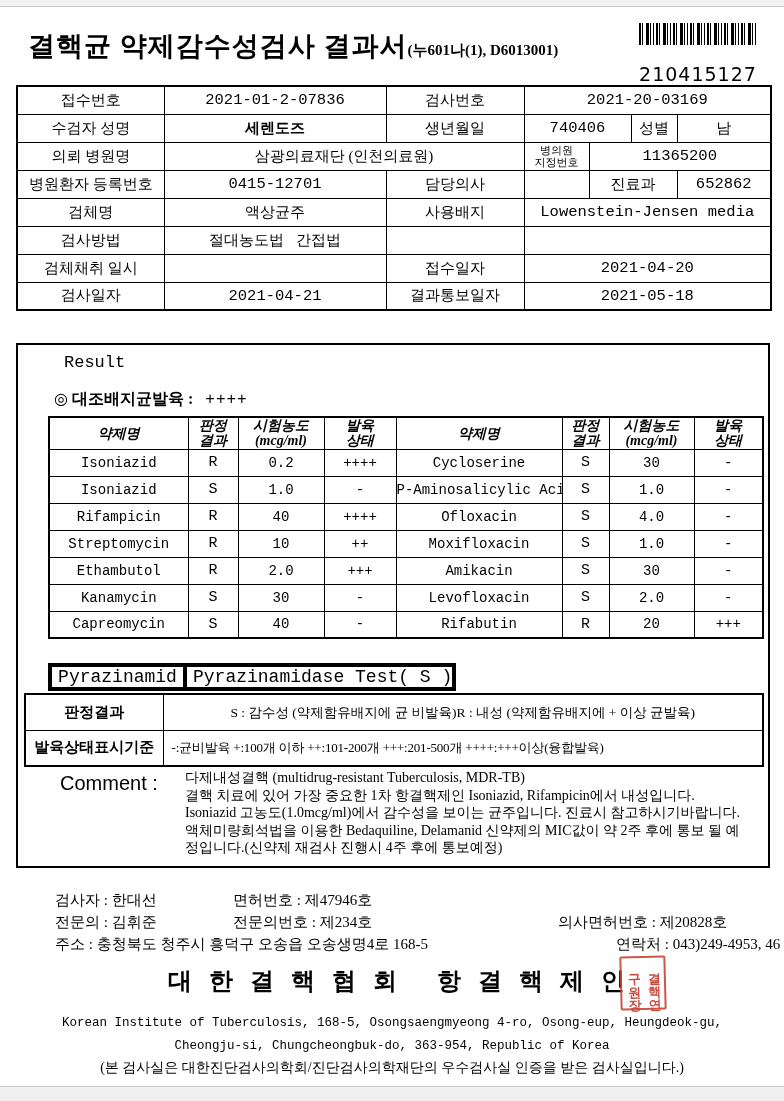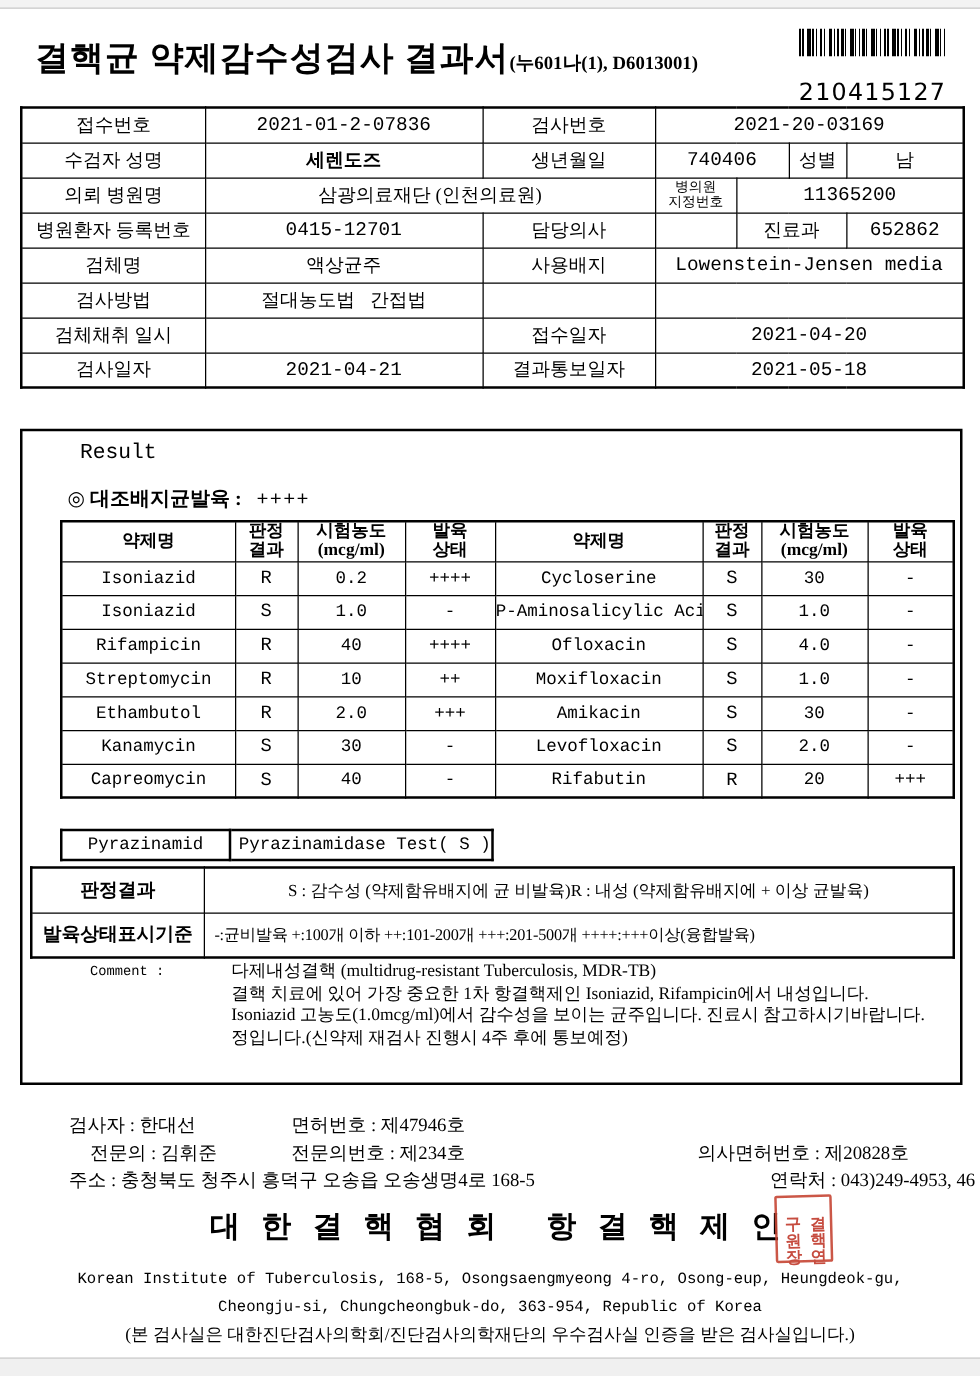--- a/index.html
+++ b/index.html
@@ -40,43 +40,43 @@
   .result-box { position:absolute; left:16px; top:343px; width:754px; height:525px;
     border:2px solid #000;padding-left:44px; }
   .result-title { position:absolute; left:46px; top:8px; font-size:17px;
     font-family:"Liberation Mono","DejaVu Sans Mono",monospace; }
   .control-growth { position:absolute; left:36px; top:44px; font-size:16px; font-weight:bold; }
   .control-growth .plus { font-family:"Liberation Mono","DejaVu Sans Mono",monospace;
     font-weight:normal; margin-left:12px; letter-spacing:1px; }
 
   .drug-table { position:absolute; left:30px; top:71px; width:714px; border:2px solid #000; }
   .drug-table td { border:1px solid #000; text-align:center; }
-  .drug-table .h { height:32px; font-size:14px; line-height:15px; font-weight:bold; }
+  .drug-table .h { height:32px; font-size:14px; line-height:15px; font-weight:bold;font-style:italic; }
   .drug-table tr.r td { height:27px; font-family:"Liberation Mono","DejaVu Sans Mono",monospace;
     font-size:14px; }
   .drug-table tr.r td.jud { font-size:15px; }
   .drug-table td.small { font-size:12px; }
 
   .pyra-table { position:absolute; left:30px; top:318px; border:2px solid #000; }
-  .pyra-table td { border:2px solid #000000; height:24px;
-    font-family:"Liberation Mono","DejaVu Sans Mono",monospace; font-size:14px; }
+  .pyra-table td { border:4px solid #000000; height:24px;
+    font-family:"Liberation Mono","DejaVu Sans Mono",monospace; font-size:18px; }
   .pyra-table .pyra-name { width:135px; text-align:center; }
   .pyra-table .pyra-val { width:207px; text-align:left; padding-left:6px; }
 
   .legend-table { position:absolute; left:6px; top:348px; width:740px; border:2px solid #000; }
   .legend-table td { border:1px solid #000; height:35px; }
   .legend-table .lg-lbl { width:138px; text-align:center; font-size:15px; font-weight:bold; }
   .legend-table .lg-val { font-size:13.5px; padding:0 8px; }
   .legend-table .judgment { display:flex; align-items:center; justify-content:center;
     height:35px; border:none; }
   .legend-table tr:first-child td.lg-val-wrap { padding:0; }
   .legend-table .growth { letter-spacing:-0.2px; font-size:13px; }
 
-  .comment-label { position:absolute; left:54px; top:427px; font-size:11px;
-    font-family:Liberation Mono, monospace; }
+  .comment-label { position:absolute; left:42px; top:427px; font-size:20px;
+    font-family:Liberation Sans, sans-serif; }
   .comment-text { position:absolute; left:167px; top:424px; width:580px;
     font-size:14px; line-height:17.6px; white-space:nowrap; }
 
   .signers { position:absolute; left:0; top:0; width:784px; font-size:15px; }
   .signers span { position:absolute; white-space:nowrap; }
 
   .institute-title { position:absolute; left:168px; top:965px; font-size:24px;
     font-weight:bold; letter-spacing:17px; white-space:nowrap; }
   .stamp { position:absolute; left:620px; top:956px; width:46px; height:54px;
     border:2px solid #c64534; border-radius:2px; color:#c0392b;
@@ -313,28 +313,29 @@
       <td class="lg-val growth">-:균비발육  +:100개 이하 ++:101-200개 +++:201-500개  ++++:+++이상(융합발육)</td>
     </tr>
   </tbody>
     </table>
 
   <div class="comment-label">Comment :</div>
   <div class="comment-text">
     <div>다제내성결핵 (multidrug-resistant Tuberculosis, MDR-TB)</div>
     <div>결핵 치료에 있어 가장 중요한 1차 항결핵제인 Isoniazid, Rifampicin에서 내성입니다.</div>
     <div>Isoniazid 고농도(1.0mcg/ml)에서 감수성을 보이는 균주입니다. 진료시 참고하시기바랍니다.</div>
+    <div>액체미량희석법을 이용한 Bedaquiline, Delamanid 신약제의 MIC값이 약 2주 후에 통보 될 예</div>
     <div>정입니다.(신약제 재검사 진행시 4주 후에 통보예정)</div>
   </div>
 </div>
 
 <div class="signers">
   <span style="left:55px; top:891px;">검사자 :  한대선</span>
   <span style="left:233px; top:891px;">면허번호   :   제47946호</span>
-  <span style="left:72px; top:913px;">전문의 :  김휘준</span>
+  <span style="left:55px; top:913px;">전문의 :  김휘준</span>
   <span style="left:233px; top:913px;">전문의번호 :   제234호</span>
   <span style="left:558px; top:913px;">의사면허번호 :  제20828호</span>
   <span style="left:55px; top:935px;">주소 : 충청북도 청주시 흥덕구 오송읍 오송생명4로 168-5</span>
   <span style="left:616px; top:935px;">연락처 :  043)249-4953, 46</span>
 </div>
 
 <div class="institute-title">대한결핵협회  항결핵제인</div>
 <div class="stamp">결핵연구원장</div>
 
 <div class="footer-line footer-en" style="top:1016px;">Korean Institute of Tuberculosis, 168-5, Osongsaengmyeong 4-ro, Osong-eup, Heungdeok-gu,</div>

